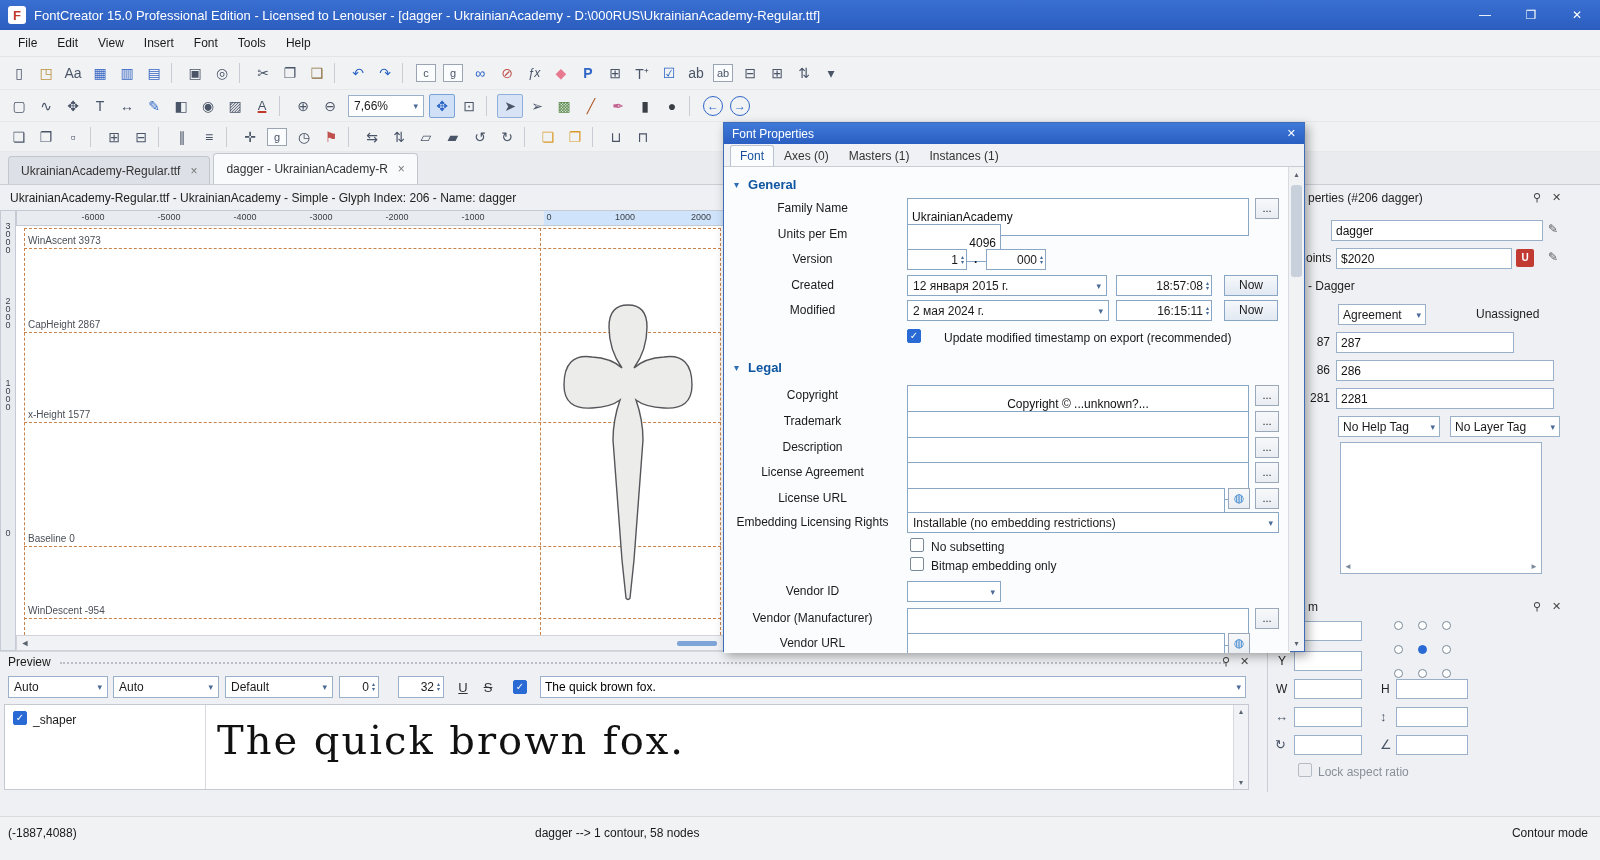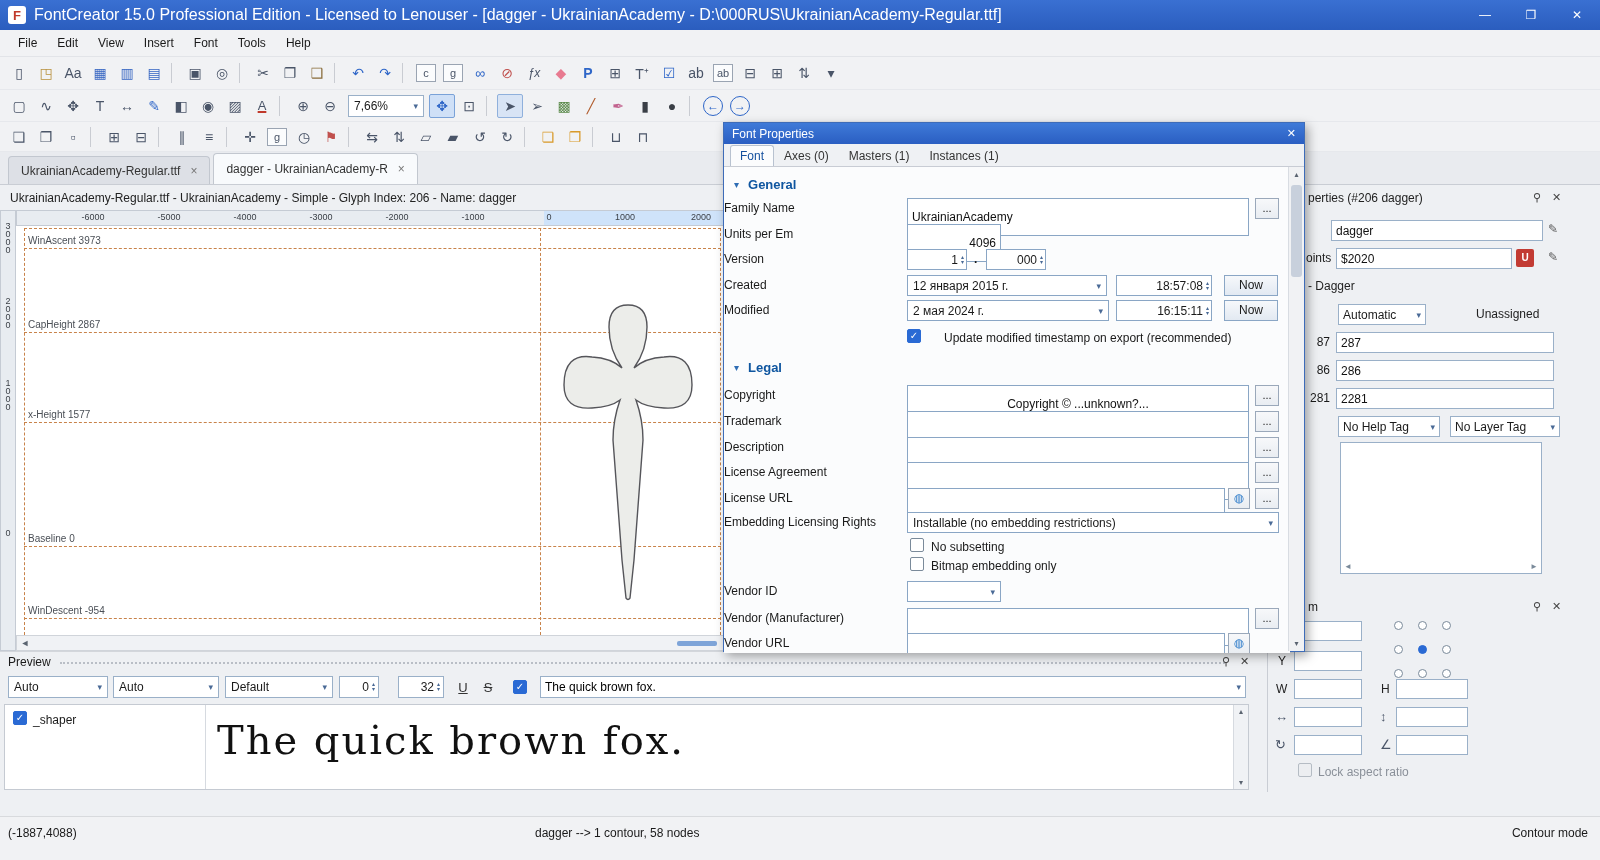--- a/index.html
+++ b/index.html
@@ -5,21 +5,21 @@
   *{margin:0;padding:0;box-sizing:border-box}
   html,body{background:#9aa0a8}
   .window{position:relative;width:1600px;height:860px;background:#eef0f3;overflow:hidden;
           font-family:"Liberation Sans",sans-serif;font-size:12px;color:#1a1a1a}
 
   
   .titlebar{position:absolute;left:0;top:0;width:100%;height:30px;
             background:linear-gradient(#3a70d2,#2b5dbe);display:flex;align-items:center;color:#fff;z-index:5}
   .app-logo{width:18px;height:18px;margin:0 8px;background:#fff;border-radius:3px;color:#c0392b;
             font-weight:bold;font-size:13px;display:flex;align-items:center;justify-content:center}
-  .title-text{font-size:16px;white-space:nowrap;overflow:hidden}
+  .title-text{font-size:13px;white-space:nowrap;overflow:hidden}
   .win-controls{margin-left:auto;display:flex;height:100%}
   .win-btn{width:46px;display:flex;align-items:center;justify-content:center;font-size:12px;cursor:default}
 
   
   .menubar{position:absolute;left:0;top:30px;width:100%;height:27px;background:#f1f2f4;display:flex;
            align-items:center;padding-left:8px;border-bottom:1px solid #e2e4e8}
   .menu-item{padding:4px 10px}
   .toolbar{position:absolute;left:0;width:100%;background:#f1f2f4;display:flex;align-items:center;
            padding-left:6px;gap:1px}
   .tb1{top:57px;height:33px;border-bottom:1px solid #e6e8ec}
@@ -166,21 +166,21 @@
   .dlg-close{margin-left:auto;font-size:11px}
   .dlg-tabs{position:absolute;left:0;top:21px;width:100%;height:23px;background:#eff1f4;display:flex;
             align-items:flex-end;padding-left:6px;border-bottom:1px solid #c8ccd4}
   .dlg-tab{padding:3px 9px;color:#333;border:1px solid transparent;border-bottom:none}
   .dlg-tab.active{background:#fbfcfd;border-color:#b8c2d0;color:#14509e;border-radius:3px 3px 0 0}
   .dlg-body{position:absolute;left:0;top:44px;width:566px;height:486px;background:#fbfcfd;overflow:hidden}
   .sect{position:absolute;left:10px;height:18px;display:flex;gap:9px;align-items:center}
   .sarr{color:#2f6db4;font-size:10px}
   .stitle{font-weight:bold;font-size:13px;color:#0f56a0}
   .frow{position:absolute;left:0;height:22px;width:566px}
-  .flabel{position:absolute;left:0;width:177px;text-align:left;top:3px;color:#1a1a1a}
+  .flabel{position:absolute;left:0;width:177px;text-align:center;top:3px;color:#1a1a1a}
   .ffield{position:absolute;top:0;height:38px;border:1px solid #8aa6c5;background:#fff;color:#111;
           font:12px "Liberation Sans",sans-serif;padding:12px 4px}
   .ffield.ralign{text-align:right}
   .dots-btn{position:absolute;top:0;width:24px;height:21px;border:1px solid #9aa8ba;text-align:center;
             line-height:18px;font-size:11px;background:linear-gradient(#f7f8fa,#e9edf2)}
   .globe-btn{position:absolute;top:0;width:22px;height:21px;border:1px solid #9aa8ba;text-align:center;
              line-height:19px;font-size:12px;color:#2878c8;background:linear-gradient(#f7f8fa,#e9edf2)}
   .dcombo{position:absolute;top:0;height:21px;border:1px solid #8aa6c5;background:#fff;display:flex;
           align-items:center;padding:0 5px;font-size:12px}
   .dcombo .carr{margin-left:auto}
@@ -412,30 +412,30 @@
     <span class="pencil-ic" style="left:280px;top:34px">✎</span>
 
     <span class="rp-text" style="left:38px;top:63px">oints</span>
     <input class="rp-field" style="left: 68px; top: 60px; width: 176px;" value="$2020">
     <span class="unicode-badge" style="left:248px;top:61px">U</span>
     <span class="pencil-ic" style="left:280px;top:62px">✎</span>
 
     <span class="rp-text" style="left:40px;top:91px">- Dagger</span>
 
     <div class="rp-combo" style="left:70px;top:116px;width:88px">
-      <span>Automatic</span>
+      <span>Agreement</span>
       <span class="carr">▾</span>
     </div>
     <span class="rp-text" style="left:208px;top:119px">Unassigned</span>
 
     <div class="rp-rows">
 
         <div class="rp-row">
           <span class="rp-calc">87</span>
-          <input class="rp-field" style="left: 68px; top: 0px; width: 218px;" value="287">
+          <input class="rp-field" style="left: 68px; top: 0px; width: 178px;" value="287">
 
         </div>
 
         <div class="rp-row">
           <span class="rp-calc">86</span>
           <input class="rp-field" style="left: 68px; top: 0px; width: 218px;" value="286">
 
         </div>
 
         <div class="rp-row">

